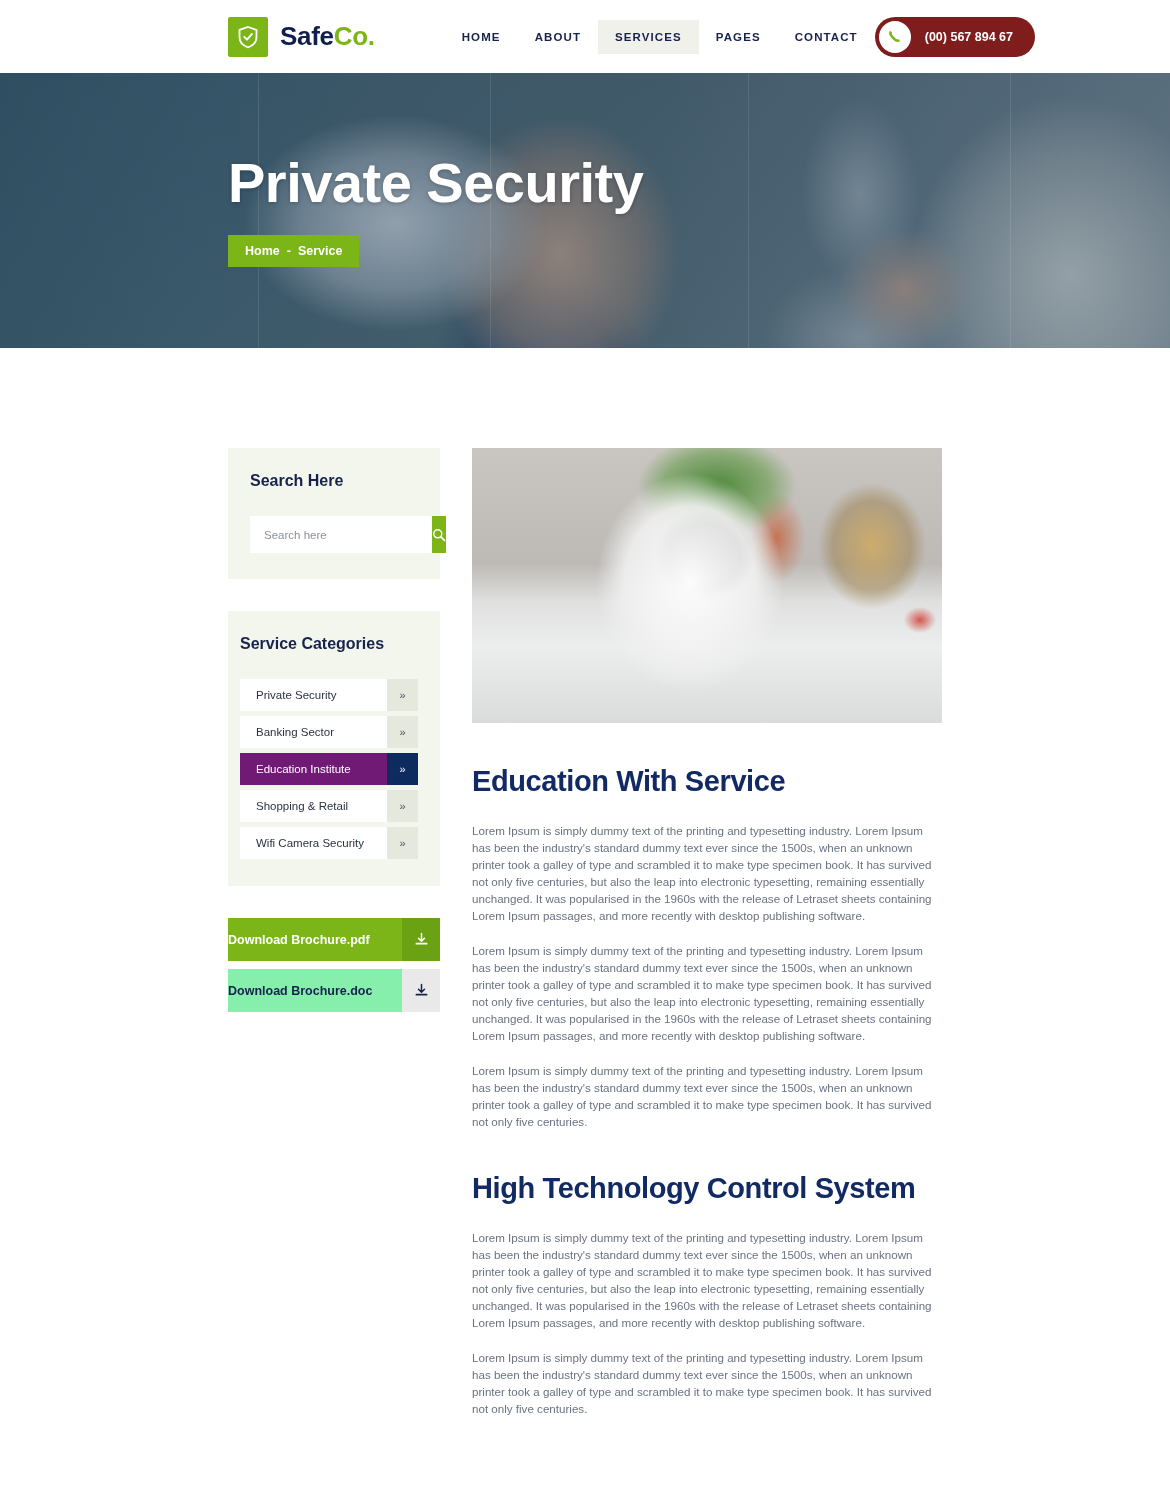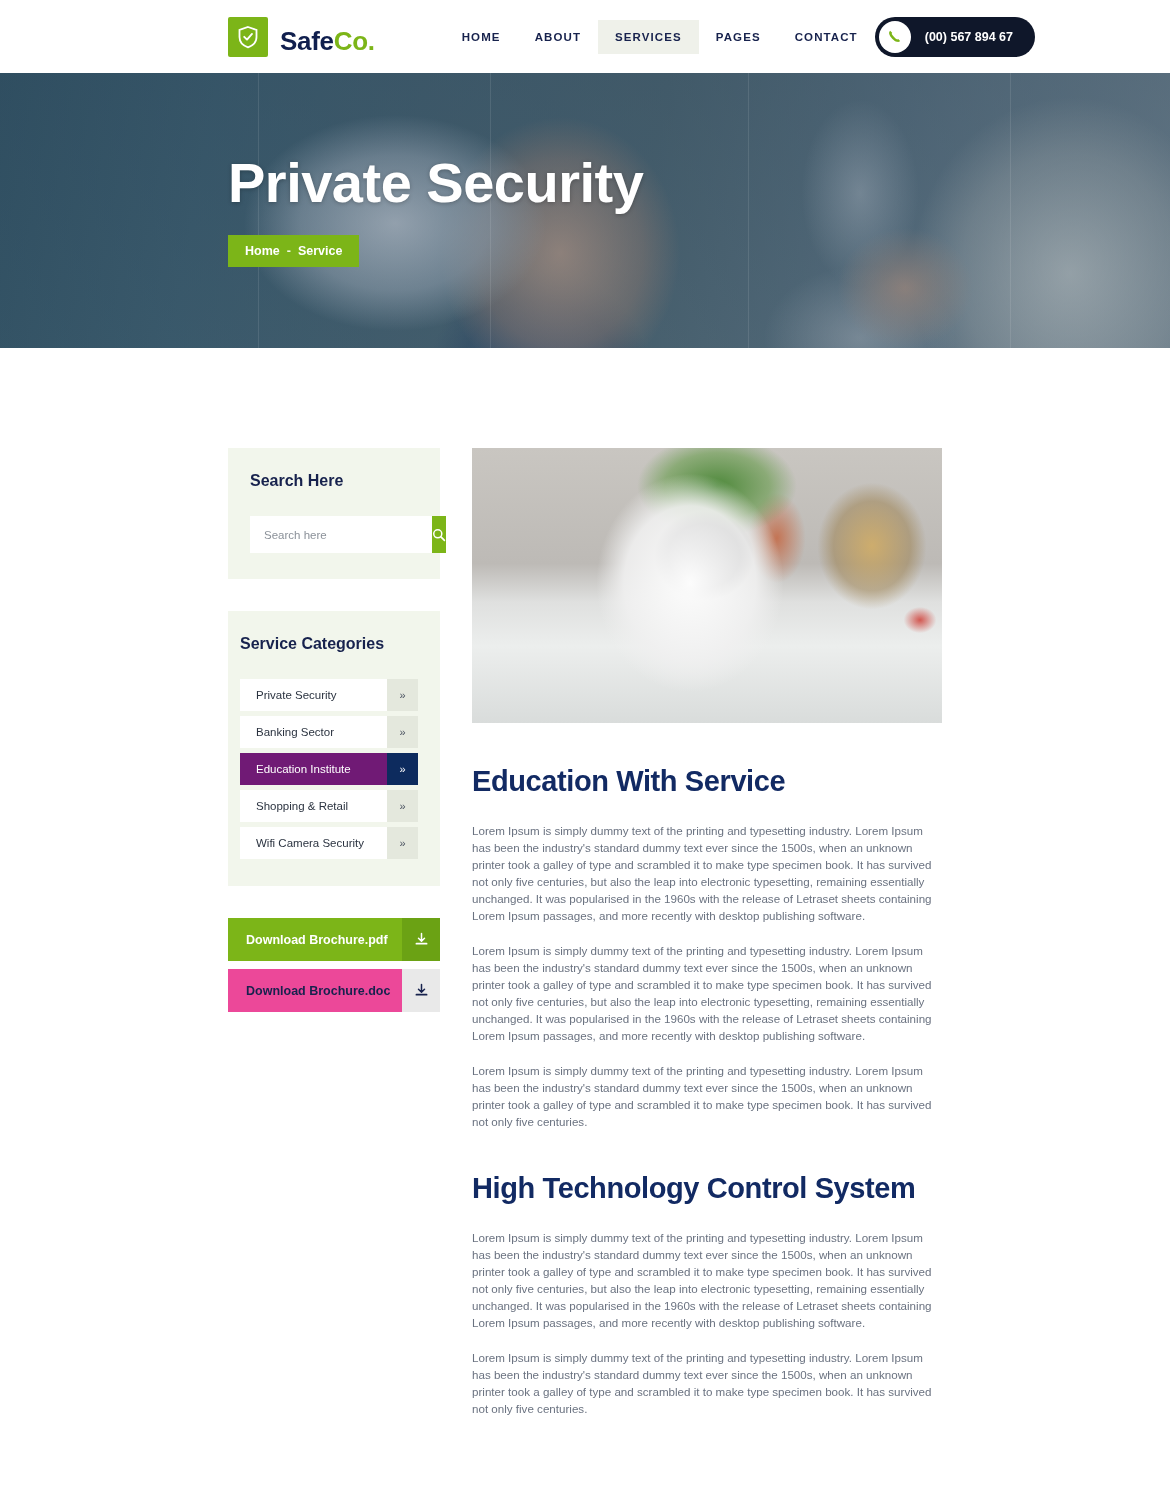--- a/index.html
+++ b/index.html
@@ -15,21 +15,21 @@
   .header {
     height: 73px;
     background: #ffffff;
     display: flex;
     align-items: center;
     position: relative;
     z-index: 5;
   }
   .logo-wrap {
     display: flex;
-    align-items: flex-end;
+    align-items: center;
     margin-left: 228px;
   }
   .logo-mark {
     width: 40px; height: 40px;
     background: #7cb518;
     display: flex; align-items: center; justify-content: center;
     border-radius: 2px;
   }
   .logo-text {
     margin-left: 12px;
@@ -56,21 +56,21 @@
     cursor: pointer;
     white-space: nowrap;
   }
   .nav-item.active {
     background: #eff1ea;
   }
 
   .phone-btn {
     margin-left: auto;
     margin-right: 228px;
-    background: #0f172a;
+    background: #7f1d1d;
     border-radius: 30px;
     height: 40px;
     display: flex;
     align-items: center;
     padding: 4px 22px 4px 4px;
     cursor: pointer;
     text-align: center;
   }
   .phone-circle {
     width: 32px; height: 32px;
@@ -224,31 +224,30 @@
   .dl-btn {
     display: flex;
     align-items: stretch;
     height: 43px;
     margin-bottom: 8px;
     cursor: pointer;
   }
   .dl-label {
     flex: 1;
     display: flex; align-items: center;
-    padding-left: 18px;
     font-size: 12.5px;
     font-weight: bold;
   }
   .dl-icon {
     width: 38px;
     display: flex; align-items: center; justify-content: center;
   }
   .dl-btn.primary .dl-label { background: #7cb518; color: #ffffff; }
   .dl-btn.primary .dl-icon { background: #6ba214; color: #ffffff; }
-  .dl-btn.secondary .dl-label { background: #ec4899; color: #17224d; }
+  .dl-btn.secondary .dl-label { background: #86efac; color: #17224d; }
   .dl-btn.secondary .dl-icon { background: #e9e9e9; color: #17224d; }
 
   
   .feature-img {
     width: 100%;
     height: 275px;
     background:
       radial-gradient(ellipse 120px 140px at 218px 135px, rgba(252,252,252,1) 0%, rgba(240,240,240,0.9) 55%, rgba(0,0,0,0) 78%),
       radial-gradient(ellipse 58px 52px at 232px 108px, rgba(24,24,26,0.97) 0%, rgba(30,30,34,0.85) 62%, rgba(0,0,0,0) 86%),
       radial-gradient(ellipse 18px 18px at 230px 112px, rgba(5,5,8,1) 0%, rgba(0,0,0,0) 85%),

